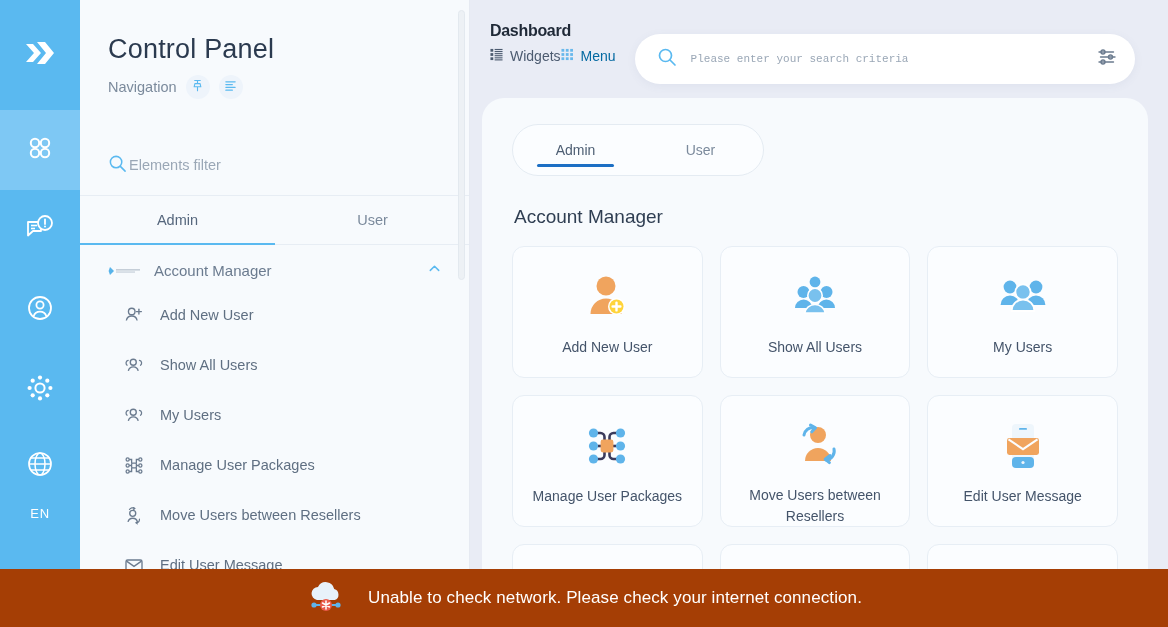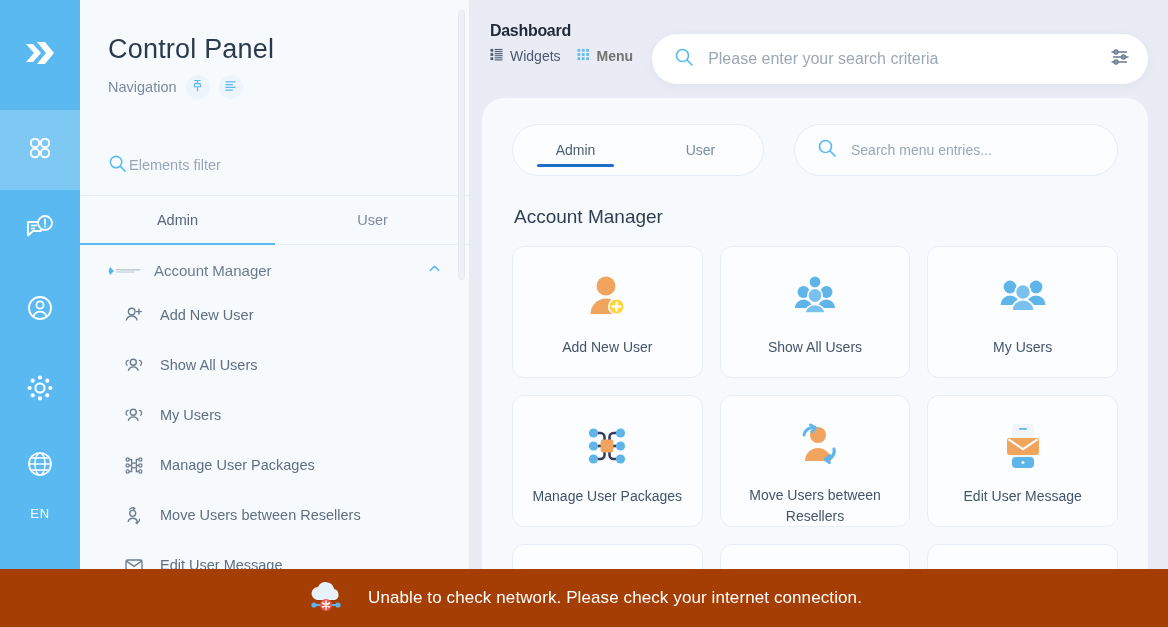--- a/index.html
+++ b/index.html
@@ -112,39 +112,39 @@
   .main {
     flex: 1; height: 627px; background: #e9ecf5;
     display: flex; flex-direction: column; position: relative;
     padding: 0 20px 0 12px;
   }
   .main-head { display: flex; align-items: flex-start; padding-top: 22px; }
   .head-left { padding-left: 8px; }
   .page-title {
     font-size: 16px; color: #1f2937; font-weight: 700; letter-spacing: -.3px;
   }
-  .head-links { display: flex; align-items: flex-start; gap: 16px; margin-top: 8px; }
+  .head-links { display: flex; align-items: flex-start; margin-top: 8px; }
   .head-link {
     display: flex; align-items: center; gap: 7px;
     font-size: 14px; color: #4c5b70; cursor: pointer;
   }
-  .head-link.accent { color: #737373; font-weight: bold; }
+  .head-link.accent { color: #0369a1; }
 
   .topsearch {
     margin-left: 19px; margin-top: 12px;
     flex: 1; max-width: 500px; height: 50px;
     background: #fff; border-radius: 25px;
     display: flex; align-items: center; gap: 14px;
     padding: 0 18px 0 22px;
     box-shadow: 0 2px 10px rgba(80,100,140,.07);
   }
   .topsearch-input {
     flex: 1; border: none; outline: none; background: transparent;
-    font-size: 16px; color: #be185d;
-    font-family: Liberation Sans, sans-serif;
+    font-size: 11px; color: #be185d;
+    font-family: Liberation Mono, monospace;
   }
   .topsearch-input::placeholder { color: #9aa7b6; }
 
   .content-card {
     margin-top: 14px; flex: 1;
     background: #f7fafd;
     border-radius: 22px 22px 0 0;
     padding: 26px 30px 0 30px;
     overflow: hidden;
   }
@@ -501,29 +501,20 @@
     <div class="content-card">
       <div class="card-toolbar">
         <div class="seg">
           <div class="seg-tab active">
             <span>Admin</span>
           </div>
           <div class="seg-tab">
             <span>User</span>
           </div>
         </div>
-        <div class="menusearch">
-          <span>
-            <svg width="20" height="20" viewBox="0 0 20 20">
-              <circle cx="8.5" cy="8.5" r="6" fill="none" stroke="#5ab9f0" stroke-width="1.7"></circle>
-              <line x1="13" y1="13" x2="18" y2="18" stroke="#5ab9f0" stroke-width="1.7" stroke-linecap="round"></line>
-            </svg>
-          </span>
-          <input class="menusearch-input" placeholder="Search menu entries..." style="">
-        </div>
       </div>
 
       <div class="section-title">Account Manager</div>
 
       <div class="grid">
 
         <div class="tile">
           <span class="tile-ico">
             <svg width="50" height="50" viewBox="0 0 50 50">
               <circle cx="24" cy="14" r="9.5" fill="#f0a45e"></circle>

